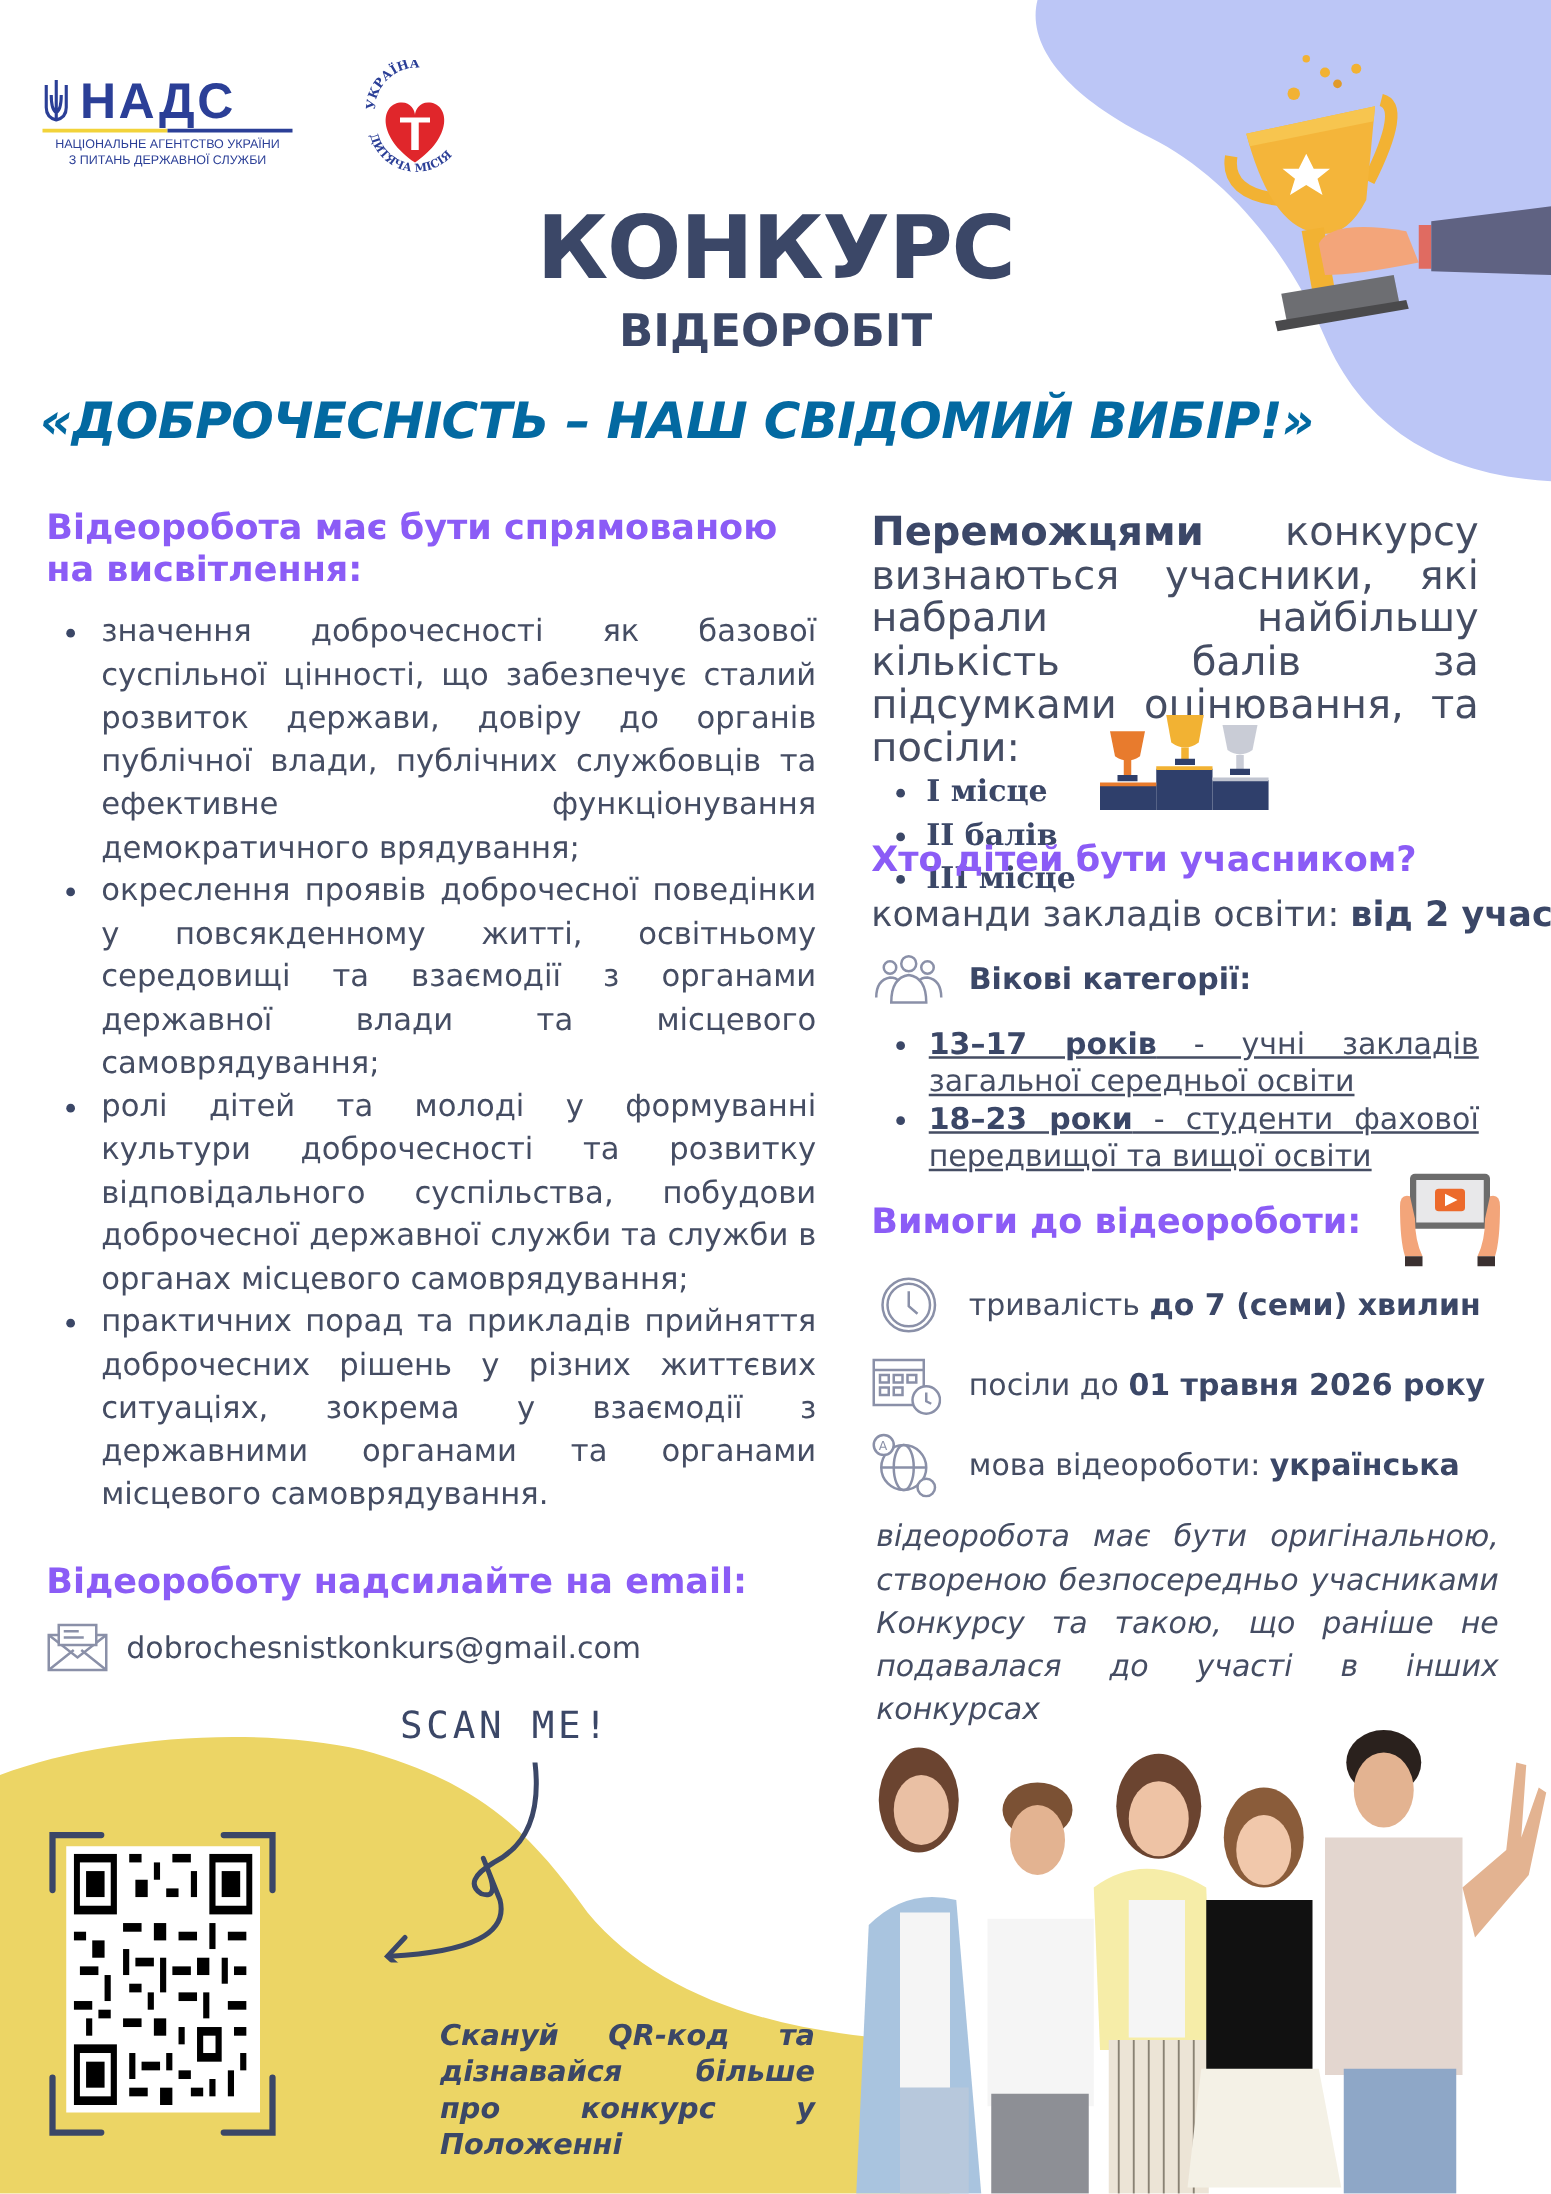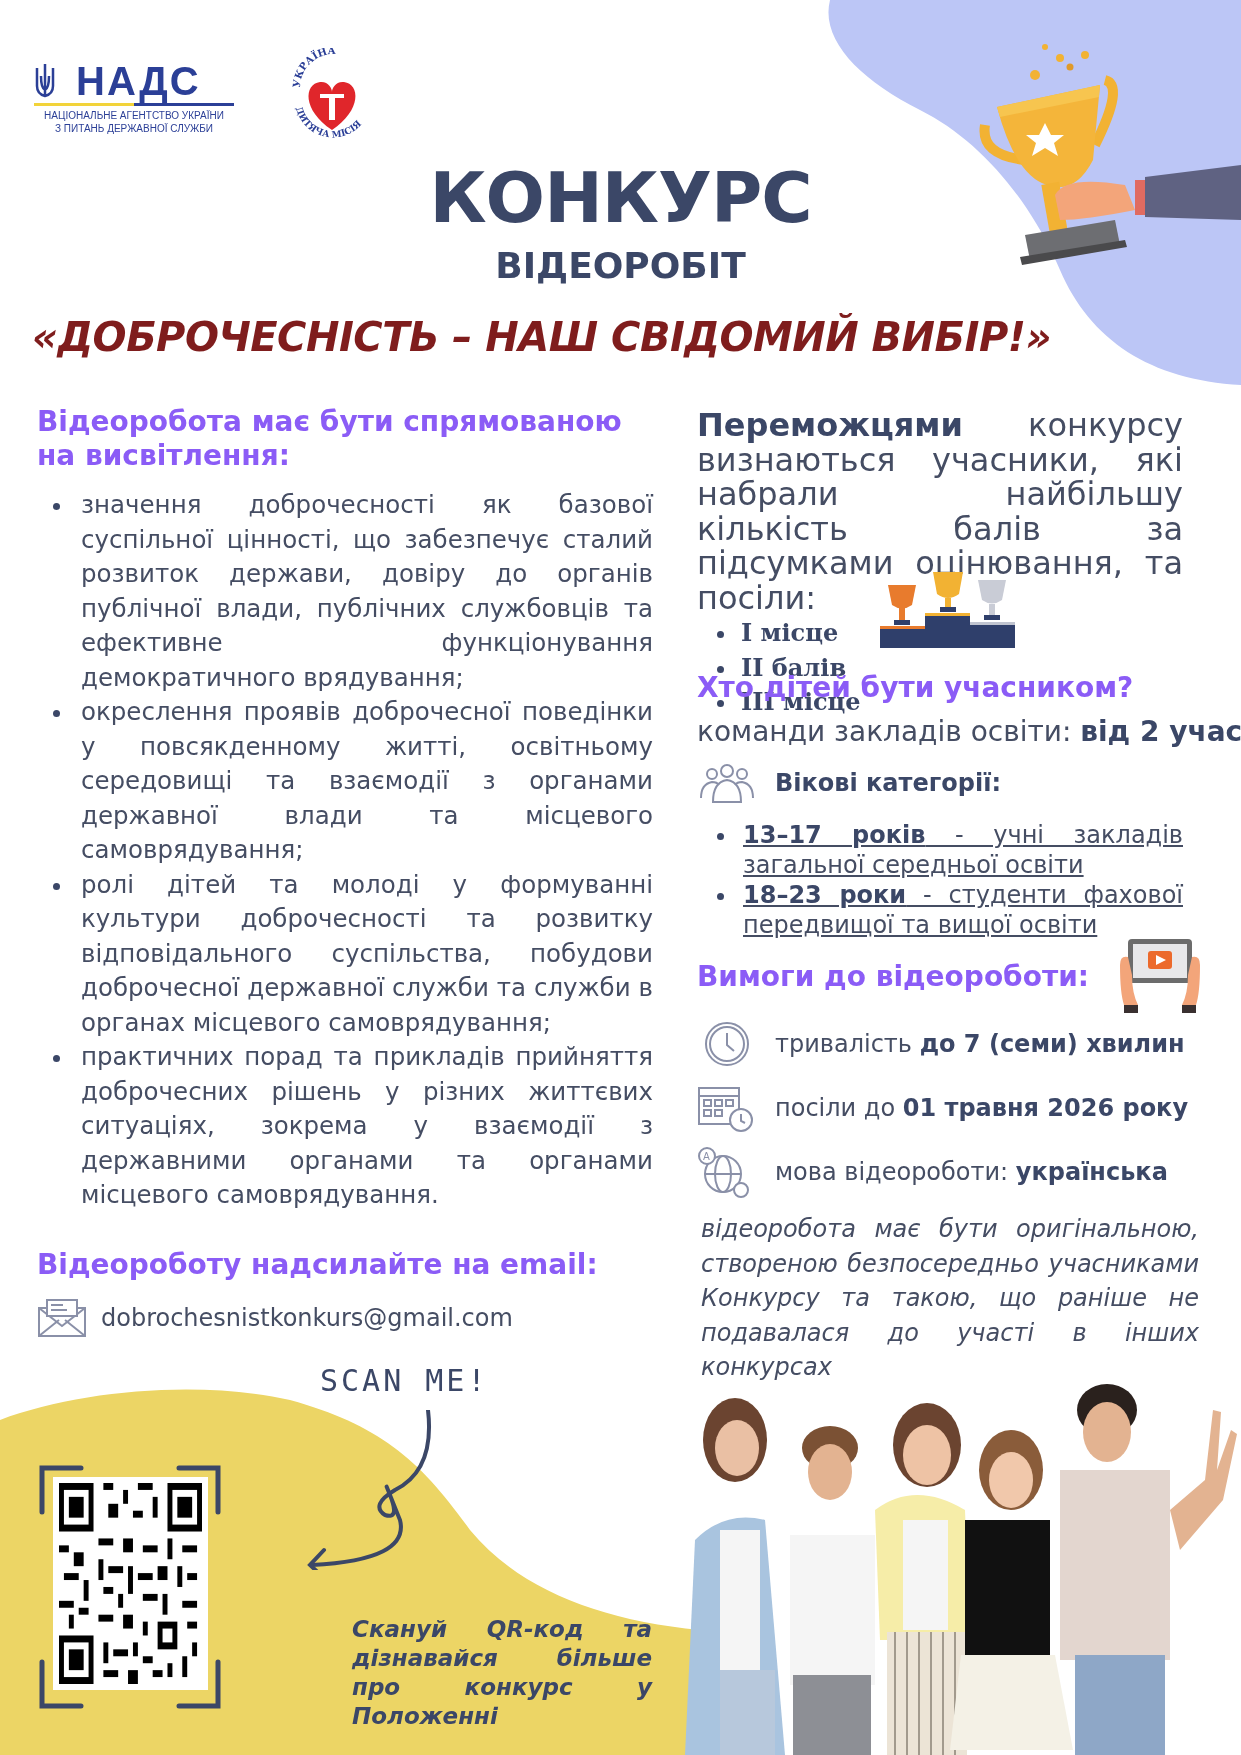--- a/index.html
+++ b/index.html
@@ -6,34 +6,34 @@
   html, body { width: 1241px; height: 1755px; background: #ffffff; overflow: hidden; }
   body { position: relative; font-family: "DejaVu Sans", "Liberation Sans", sans-serif; color: #3a4563; }
   .abs { position: absolute; }
 
   
   .blob-top { position: absolute; left: 0; top: 0; width: 1241px; height: 420px; }
   .blob-bottom { position: absolute; left: 0; top: 1330px; width: 1241px; height: 425px; }
 
   
   .nads-logo { left: 34px; top: 62px; width: 205px; }
-  .nads-mark { display: flex; align-items: center; gap: 20px; }
+  .nads-mark { display: flex; align-items: center; gap: 8px; }
   .nads-trident { width: 22px; height: 38px; }
   .nads-word { font-family: "Liberation Sans", sans-serif; font-weight: bold; font-size: 40px; letter-spacing: 2px; color: #2b3f97; line-height: 38px; }
   .nads-bar { display: flex; height: 3px; margin-top: 3px; width: 200px; }
   .nads-bar .y { background: #f2d33a; width: 50%; }
   .nads-bar .b { background: #2b3f97; width: 50%; }
   .nads-sub { font-family: "Liberation Sans", sans-serif; font-size: 10px; color: #2b3f97; line-height: 13px; margin-top: 3px; text-align: center; width: 200px; }
 
   .mission-logo { left: 282px; top: 48px; width: 100px; height: 100px; }
 
   
   .title-main { left: 0; width: 1241px; top: 158px; text-align: center; font-family: "DejaVu Sans", sans-serif; font-weight: bold; font-size: 70px; color: #3b4767; letter-spacing: -1px; line-height: 80px; }
   .title-sub { left: 0; width: 1241px; top: 246px; text-align: center; font-weight: bold; font-size: 36px; color: #3b4767; line-height: 40px; }
-  .title-quote { left: 0; width: 1083px; top: 312px; text-align: center; font-weight: bold; font-style: italic; font-size: 40px; color: #7f1d1d; line-height: 50px; letter-spacing: -0.5px; }
+  .title-quote { left: 0; width: 1083px; top: 312px; text-align: center; font-weight: bold; font-style: italic; font-size: 40px; color: #0369a1; line-height: 50px; letter-spacing: -0.5px; }
 
   
   .trophy { left: 975px; top: 35px; width: 266px; height: 240px; }
 
   
   .left-col { left: 37px; top: 405px; width: 616px; }
   .h2 { font-weight: bold; font-size: 28px; line-height: 34px; color: #8b5cf6; }
   .bullets { list-style: none; margin-top: 15px; }
   .bullets li { position: relative; padding-left: 44px; font-size: 24.5px; line-height: 34.5px; text-align: justify; color: #454d63; }
   .bullets li::before { content: ""; position: absolute; left: 16px; top: 15px; width: 7px; height: 7px; border-radius: 50%; background: #3b4767; }

